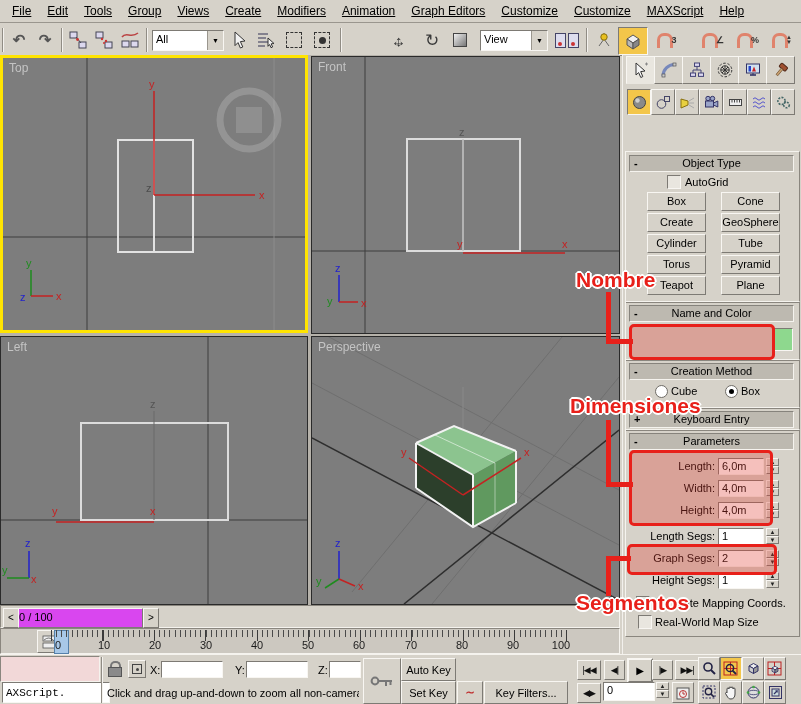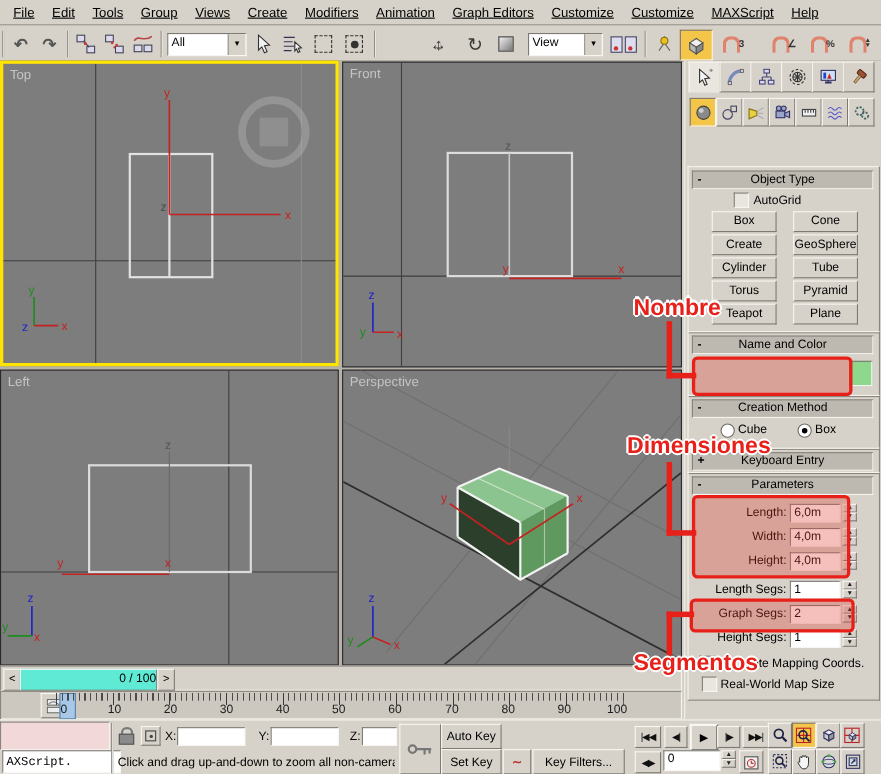--- a/index.html
+++ b/index.html
@@ -501,21 +501,21 @@
       </div>
 
     <div class="chk" style="left:13px;top:541px">✓</div>
     <span class="abs" style="left:30px;top:542px">Generate Mapping Coords.</span>
     <div class="chk" style="left:15px;top:560px"></div>
     <span class="abs" style="left:32px;top:561px">Real-World Map Size</span>
   </div>
 
   <div class="abs tslider">
     <div class="tbtn" style="left:2px">&lt;</div>
-    <div class="abs" style="left:17px;top:2px;width:123px;height:18px;background:#5eead4;border:1px solid;border-color:#f8f6f2 #7d7a74 #7d7a74 #f8f6f2;text-align:right;line-height:17px">0 / 100</div>
+    <div class="abs" style="left:17px;top:2px;width:123px;height:18px;background:#d946ef;border:1px solid;border-color:#f8f6f2 #7d7a74 #7d7a74 #f8f6f2;text-align:left;line-height:17px">0 / 100</div>
     <div class="tbtn" style="left:142px">&gt;</div>
   </div>
 
   <div class="abs trackbar">
     <div class="abs" style="left:36px;top:1px;width:30px;height:21px;background:#d6d2c9;border:1px solid;border-color:#f8f6f2 #7d7a74 #7d7a74 #f8f6f2;display:flex;align-items:center;justify-content:center">
       <svg width="22" height="14" viewBox="0 0 22 14">
           <rect x="1" y="1" width="20" height="5" fill="#eee" stroke="#555" stroke-width="0.8"></rect>
           <rect x="1" y="8" width="20" height="5" fill="#eee" stroke="#555" stroke-width="0.8"></rect>
           <path d="M2 5 q5 -4 9 0 t9 0" fill="none" stroke="#555" stroke-width="0.8"></path>
         </svg>

